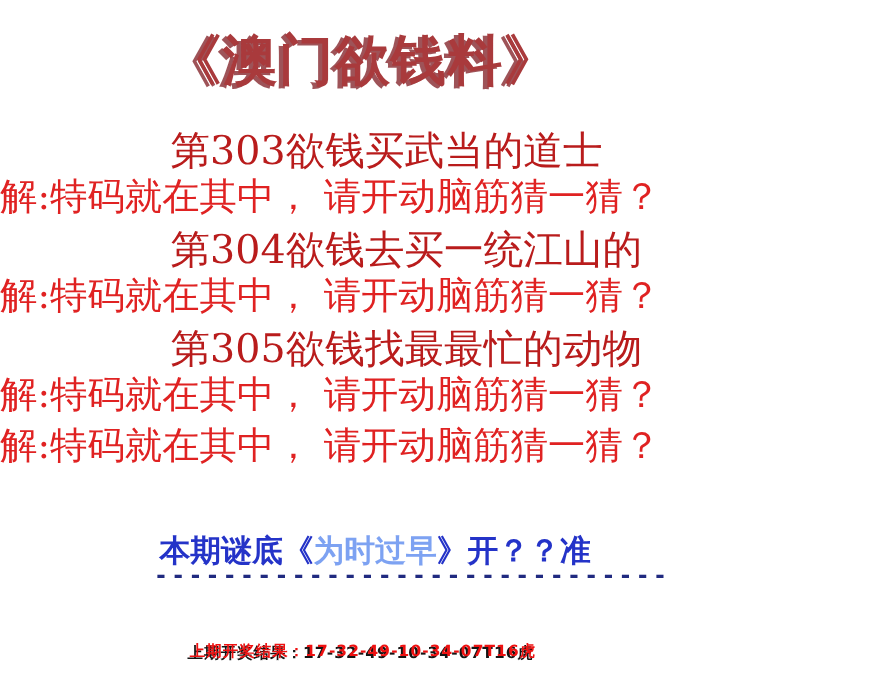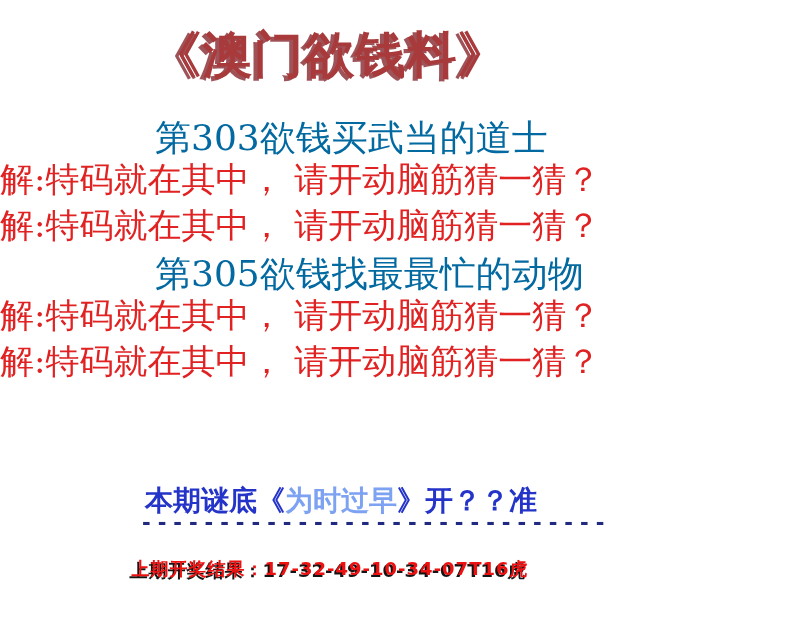--- a/index.html
+++ b/index.html
@@ -29,21 +29,21 @@
     position: absolute;
     top: 116px;
     left: 0;
     width: 100%;
   }
   .riddle { margin-bottom: 7px; }
   .riddle-question {
     padding-left: 155px;
     font-size: 36px;
     line-height: 44px;
-    color: #0369a1;
+    color: #b91c1c;
     white-space: nowrap;
   }
   .riddle-hint {
     font-size: 34px;
     line-height: 39px;
     color: #e02222;
     white-space: nowrap;
   }
   .answer-line {
     position: absolute;
@@ -62,26 +62,26 @@
     left: 140px;
     font-size: 21px;
     font-weight: bold;
     letter-spacing: 3px;
     color: #202a80;
     white-space: nowrap;
     font-family: "DejaVu Sans Mono", monospace;
   }
   .footer {
     position: absolute;
-    top: 557px;
+    top: 583px;
     left: 0;
     width: 100%;
     text-align: center;
     font-family: "DejaVu Sans", sans-serif;
-    font-size: 18px;
+    font-size: 14px;
     font-weight: bold;
     color: #ee1111;
     text-shadow: -2px 2px 0 #141414;
     white-space: nowrap;
     letter-spacing: 1px;
   }
 </style>
 </head>
 <body>
 
@@ -90,20 +90,21 @@
   <h1 class="title">《澳门欲钱料》</h1>
 
   <div class="riddles">
 
     <div class="riddle">
       <div class="riddle-question">第303欲钱买武当的道士</div>
       <div class="riddle-hint">解:特码就在其中， 请开动脑筋猜一猜？</div>
     </div>
 
     <div class="riddle">
+      <div class="riddle-question">第304欲钱去买一统江山的</div>
       <div class="riddle-hint">解:特码就在其中， 请开动脑筋猜一猜？</div>
     </div>
 
     <div class="riddle">
       <div class="riddle-question">第305欲钱找最最忙的动物</div>
       <div class="riddle-hint">解:特码就在其中， 请开动脑筋猜一猜？</div>
     </div>
 
     <div class="riddle">
       <div class="riddle-hint">解:特码就在其中， 请开动脑筋猜一猜？</div>

